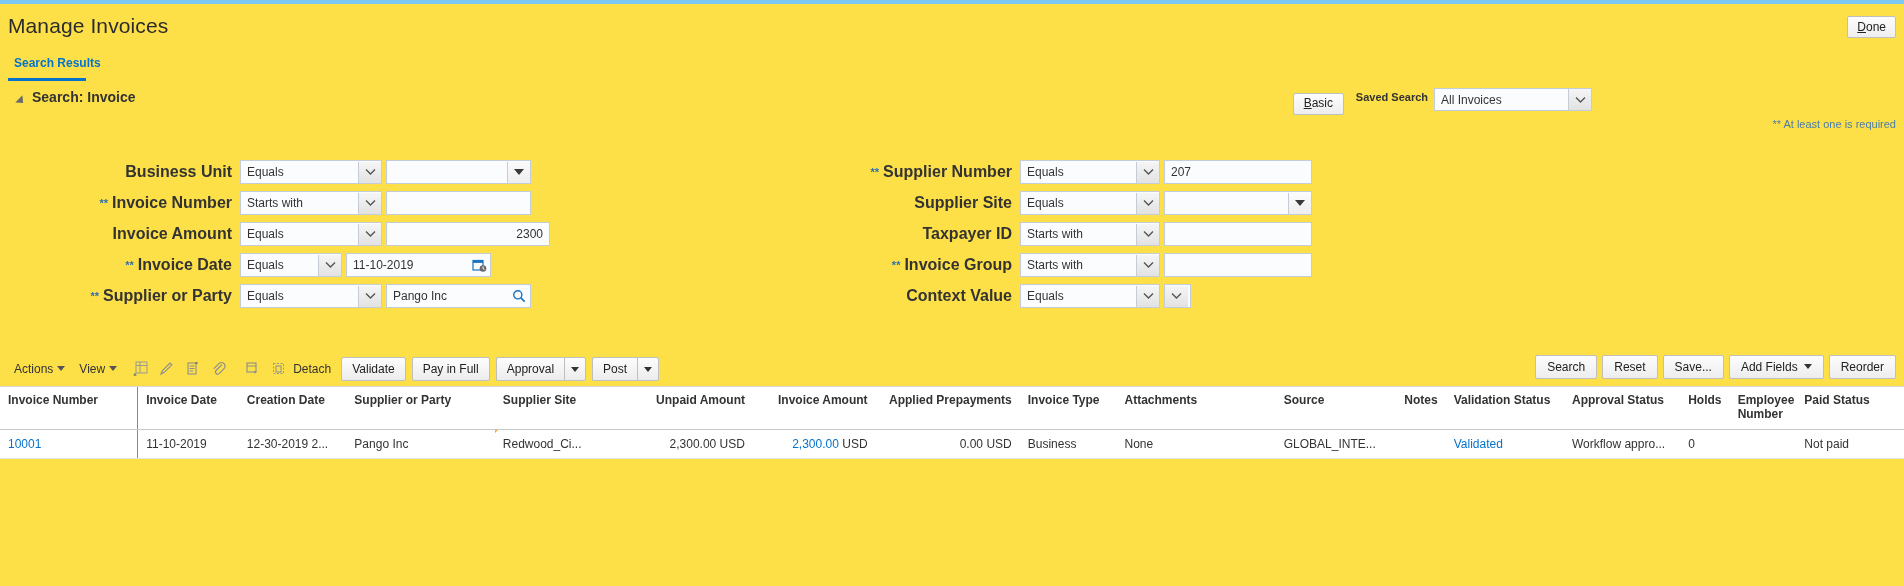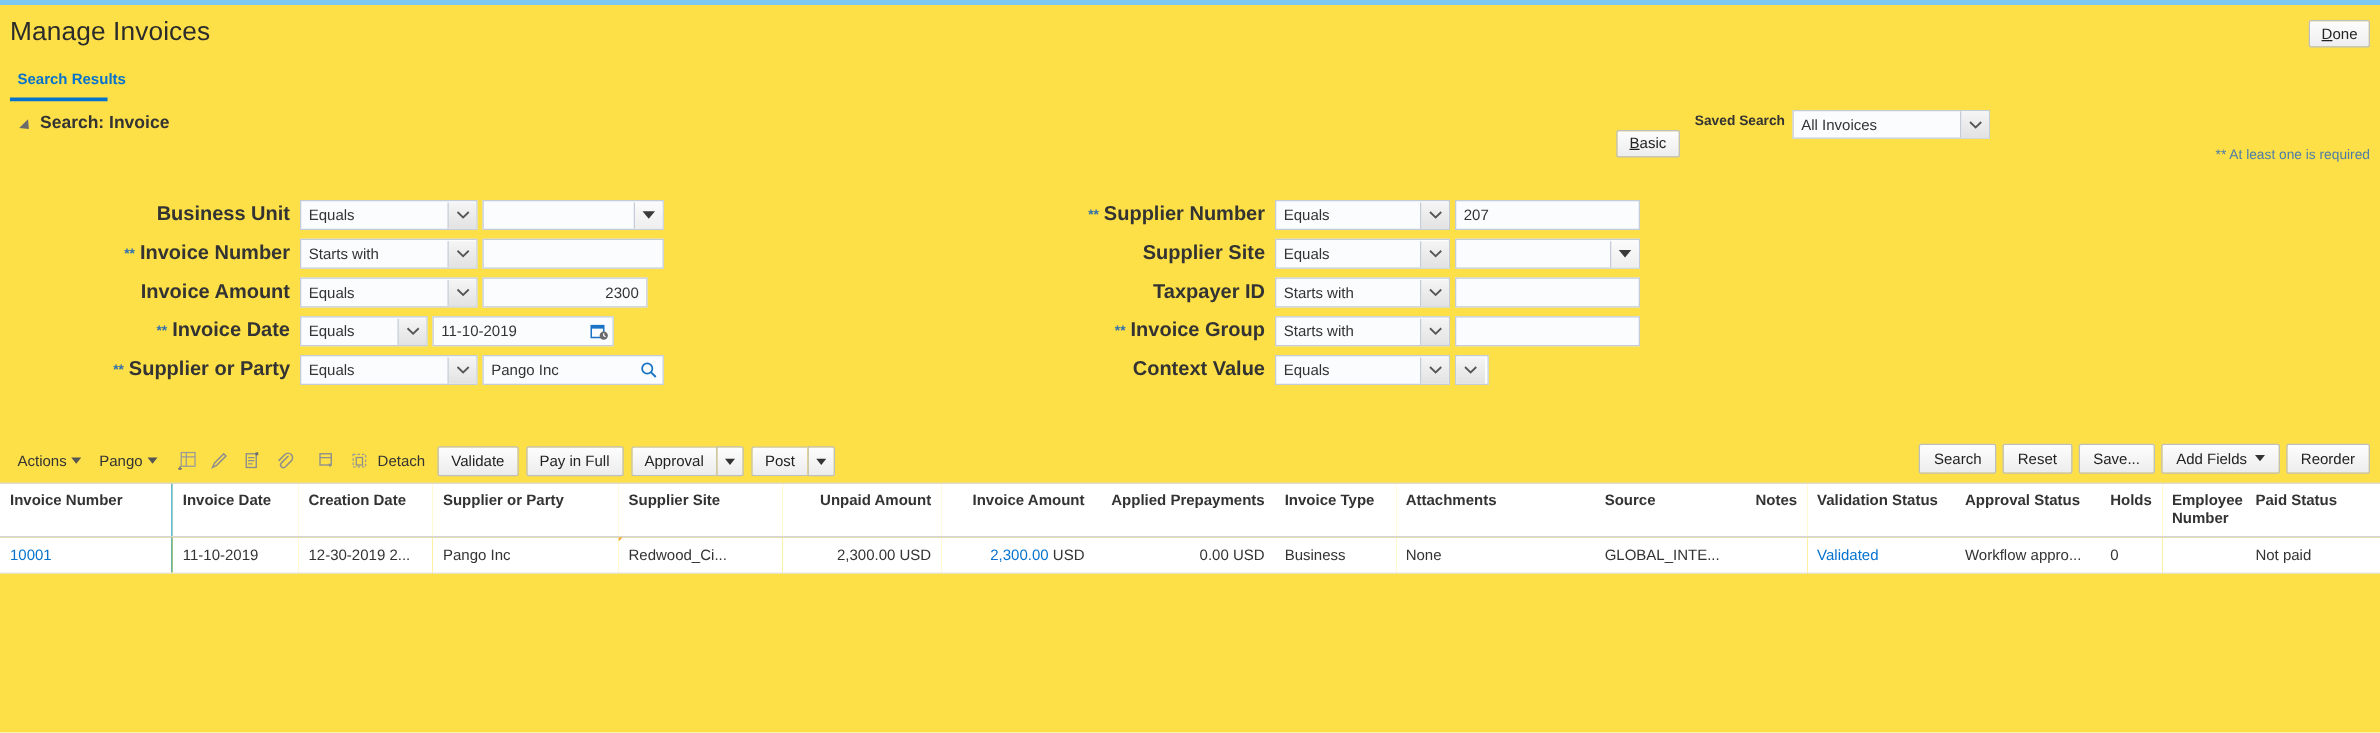--- a/index.html
+++ b/index.html
@@ -61,21 +61,21 @@
     border-top:5px solid transparent;
     border-bottom:5px solid transparent;
     transform: rotate(45deg);
     cursor:default;
   }
   .search-title {
     position:absolute; left:32px; top:1px;
     font-size:14px; font-weight:bold; color:#333;
   }
   .basic-btn {
-    position:absolute; right:256px; top:16px;
+    position:absolute; right:256px; top:5px;
     height:22px; padding:2px 10px 3px 10px; font-size:12px; color:#222;
     background:linear-gradient(#fdfdfd,#ededed);
     border:1px solid #bfbfbf; border-radius:2px; line-height:15px; cursor:default;
   }
   .basic-btn u { text-decoration: underline; }
   .saved-search-label {
     position:absolute; right:172px; top:3px; font-size:11px; font-weight:bold; color:#333;
   }
   .saved-search-box {
     position:absolute; right:8px; top:0px; width:158px; height:23px;
@@ -270,21 +270,21 @@
           <span class="flabel">Invoice Amount</span>
         </div>
         <div class="operator" style="width: 142px;">
           <span class="txt">Equals</span>
           <span class="dd-arrow">
             <svg width="11" height="8" viewBox="0 0 11 8">
               <path d="M1 1.6 L5.5 6 L10 1.6" stroke="#555" stroke-width="1.4" fill="none"></path>
             </svg>
           </span>
         </div>
-        <div class="valuebox" style="width: 132px;">
+        <div class="valuebox" style="width: 164px;">
           <span class="txt right">2300</span>
         </div>
       </div>
       <div class="frow" style="top: 93px; left: 0px;">
         <div style="width: 232px; display: flex; align-items: center; justify-content: flex-end;">
           <span class="req-star">**</span>
           <span class="flabel">Invoice Date</span>
         </div>
         <div class="operator" style="width: 102px;">
           <span class="txt">Equals</span>
@@ -426,21 +426,21 @@
       <div class="abtn"><span>Save...</span></div>
       <div class="abtn"><span>Add Fields</span><span class="caret"></span></div>
       <div class="abtn"><span>Reorder</span></div>
     </div>
 
   <div class="tbar">
     <div class="tbar-menu">
       <span>Actions</span><span class="caret"></span>
     </div>
     <div class="tbar-menu">
-      <span>Pango</span><span class="caret"></span>
+      <span>View</span><span class="caret"></span>
     </div>
 
     <div class="tbar-ico" style="margin-left:10px">
       <svg width="15" height="16" viewBox="0 0 15 16">
         <rect x="3" y="1" width="11" height="11" fill="none" stroke="#999" stroke-width="1"></rect>
         <line x1="3" y1="4.5" x2="14" y2="4.5" stroke="#999" stroke-width="1"></line>
         <line x1="7" y1="1" x2="7" y2="12" stroke="#999" stroke-width="1"></line>
         <path d="M2 12 L2 15 M0.5 14 L3.5 14" stroke="#777" stroke-width="1.2" fill="none"></path>
       </svg>
     </div>

